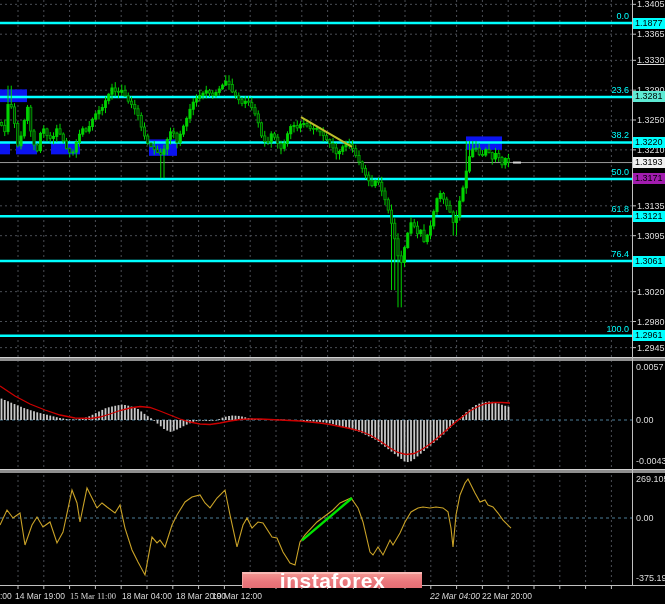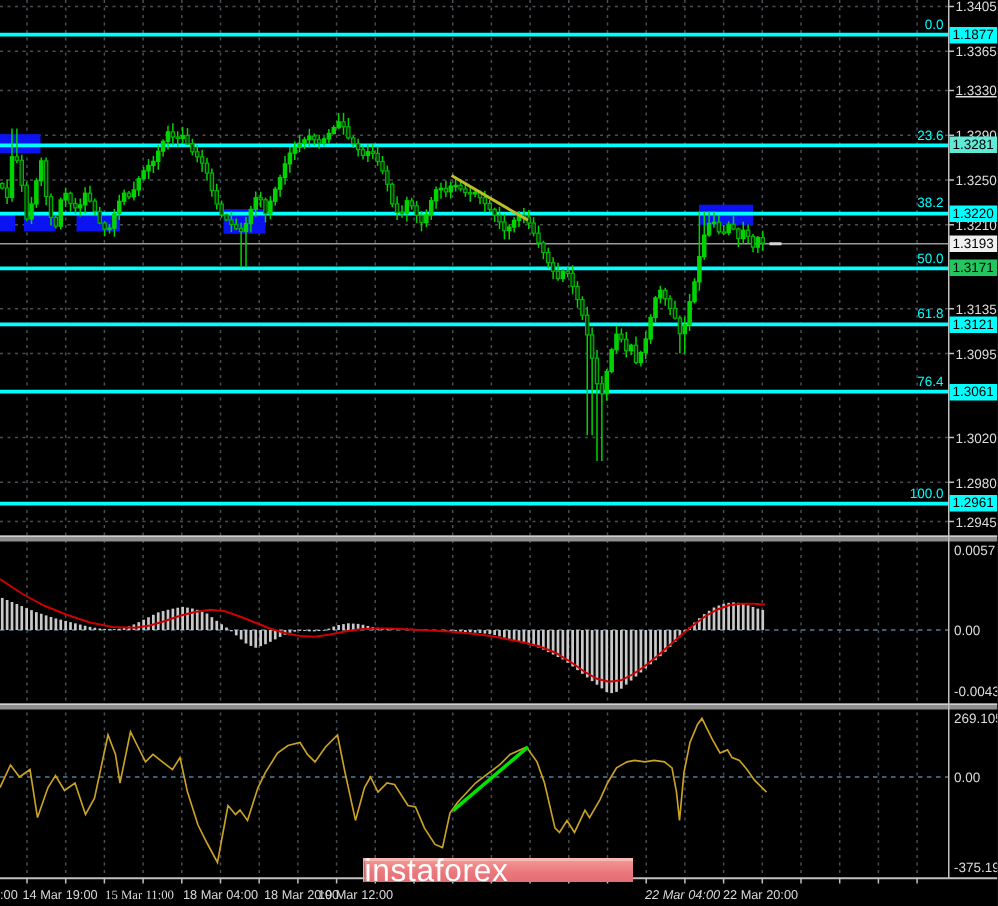--- a/index.html
+++ b/index.html
@@ -8,22 +8,22 @@
 #cv{position:absolute;left:0;top:0}
 .lbl{position:absolute;left:637px;color:#dcdcdc;font-size:9px;line-height:10px;white-space:nowrap}
 .ptag{position:absolute;left:633px;width:32px;height:11px;font-size:9px;line-height:11px;color:#000;padding-left:2px;white-space:nowrap}
 .fib{position:absolute;color:#00ffff;font-size:9px;line-height:10px;text-align:right;right:36px;white-space:nowrap}
 .olbl{position:absolute;left:636px;color:#dcdcdc;font-size:9px;line-height:10px;white-space:nowrap}
 .tlab{position:absolute;top:591px;color:#d8d8d8;font-size:8.5px;line-height:10px;white-space:nowrap;transform:translateX(-50%)}
 .tlab.left{transform:none}
 .logo{position:absolute;left:242px;top:572px;width:180px;height:16px;
  background:linear-gradient(180deg,#f29490 0%,#ea777c 55%,#e56e74 100%);
  border-top:2px solid #f8b9b5;border-left:1px solid #f3a29f;
- display:flex;align-items:center;
- color:#ffffff;font-size:21px;letter-spacing:0.5px;font-weight:normal}
+ display:flex;align-items:center;justify-content:center;
+ color:#ffffff;font-size:21px;letter-spacing:0.5px;font-weight:bold}
 </style>
 </head>
 <body>
 
 <div class="screen">
   <svg id="cv" width="665" height="604">
       <g>
         <line x1="18" y1="0" x2="18" y2="585.5" stroke="#4a4e55" stroke-width="1" stroke-dasharray="2 3"></line>
         <line x1="43.8" y1="0" x2="43.8" y2="585.5" stroke="#4a4e55" stroke-width="1" stroke-dasharray="2 3"></line>
         <line x1="69.6" y1="0" x2="69.6" y2="585.5" stroke="#4a4e55" stroke-width="1" stroke-dasharray="2 3"></line>
@@ -619,21 +619,21 @@
       <div class="lbl" style="top: 144.866px;">1.3210</div>
       <div class="lbl" style="top: 200.836px;">1.3135</div>
       <div class="lbl" style="top: 230.687px;">1.3095</div>
       <div class="lbl" style="top: 286.657px;">1.3020</div>
       <div class="lbl" style="top: 316.507px;">1.2980</div>
       <div class="lbl" style="top: 342.627px;">1.2945</div>
       <div class="ptag" style="top: 17.5px; background: rgb(0, 255, 255);">1.1877</div>
       <div class="ptag" style="top: 91.3806px; background: #5eead4;">1.3281</div>
       <div class="ptag" style="top: 136.903px; background: rgb(0, 255, 255);">1.3220</div>
       <div class="ptag" style="top: 157.052px; background: rgb(240, 240, 240);">1.3193</div>
-      <div class="ptag" style="top: 173.47px; background: #22c55e;">1.3171</div>
+      <div class="ptag" style="top: 173.47px; background: #a21caf;">1.3171</div>
       <div class="ptag" style="top: 210.784px; background: rgb(0, 255, 255);">1.3121</div>
       <div class="ptag" style="top: 255.56px; background: rgb(0, 255, 255);">1.3061</div>
       <div class="ptag" style="top: 330.187px; background: rgb(0, 255, 255);">1.2961</div>
     </div>
   <div id="fib-labels">
       <div class="fib" style="top: 11px;">0.0</div>
       <div class="fib" style="top: 84.8806px; margin-left: 24px;">23.6</div>
       <div class="fib" style="top: 130.403px;">38.2</div>
       <div class="fib" style="top: 166.97px;">50.0</div>
       <div class="fib" style="top: 204.284px;">61.8</div>

